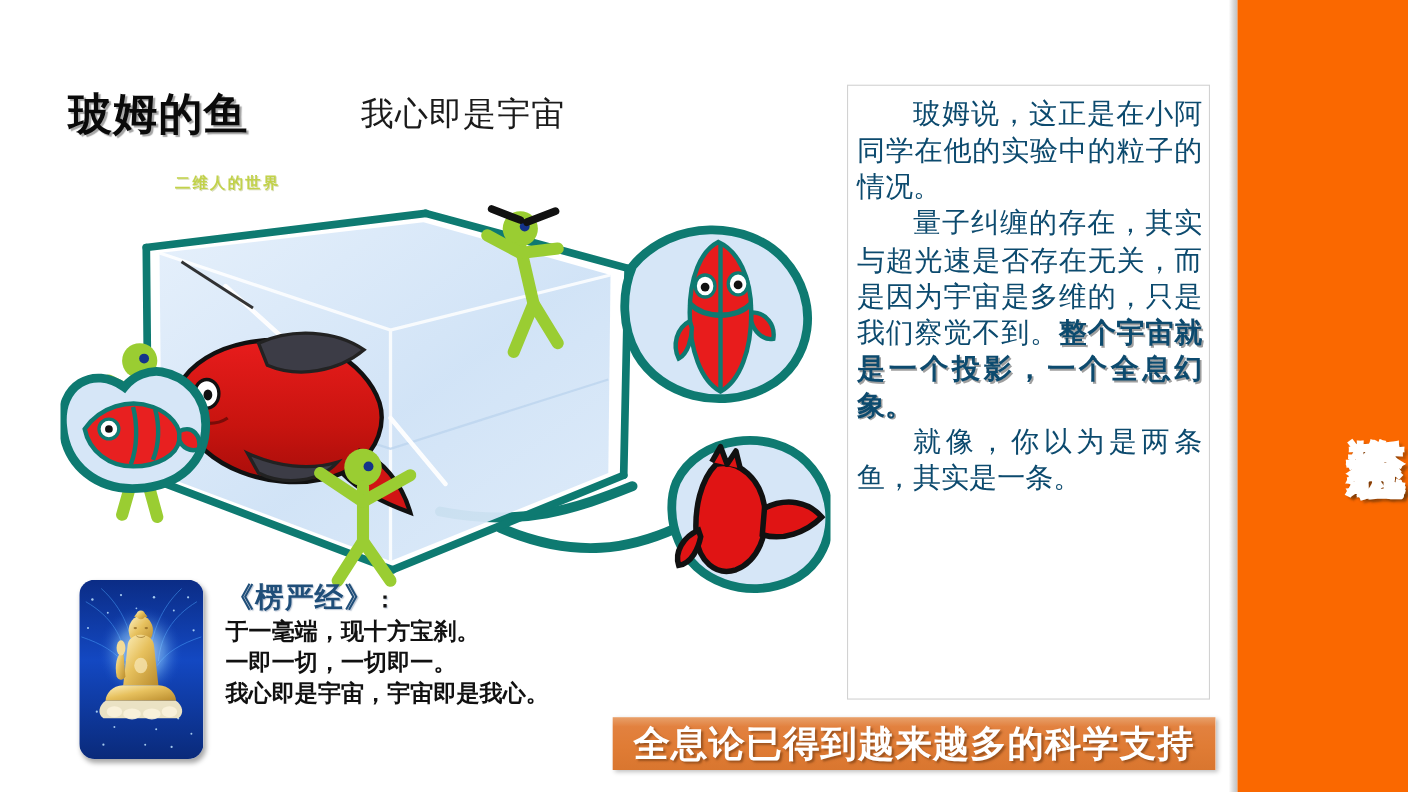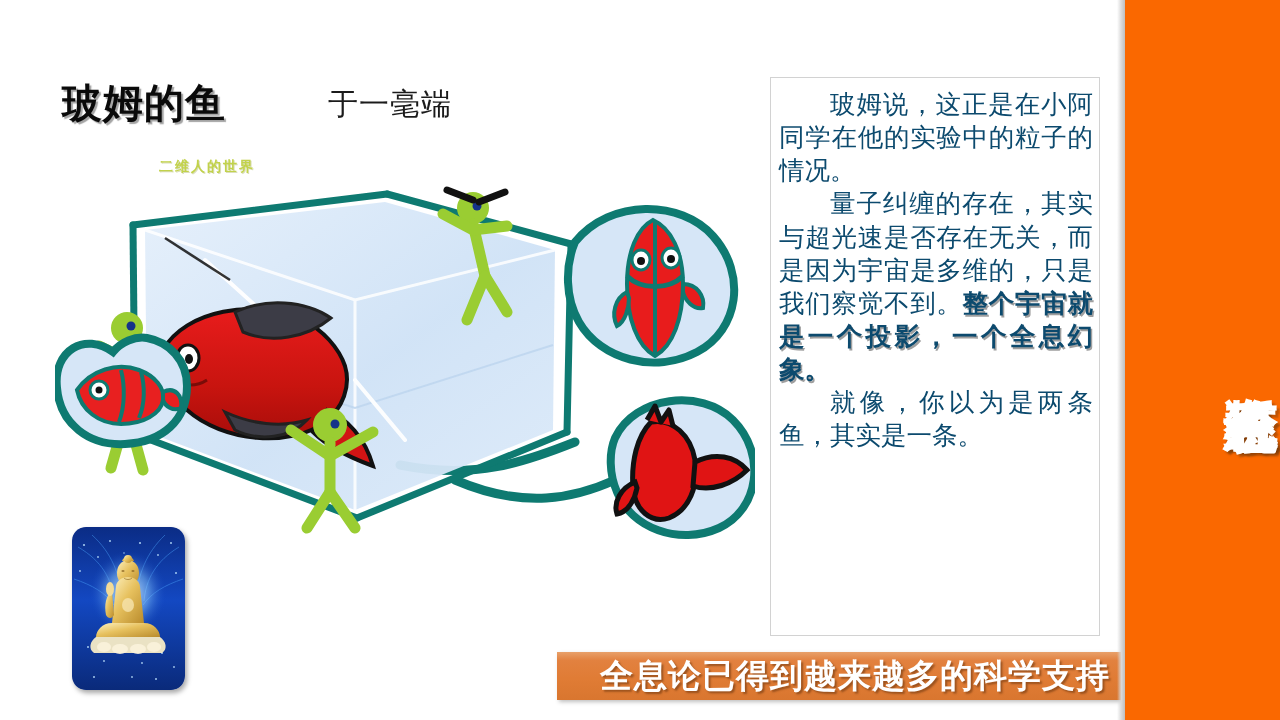--- a/index.html
+++ b/index.html
@@ -105,36 +105,36 @@
   .tb-p b{
     font-weight:bold;
     text-shadow:1.5px 1.5px 0 rgba(80,80,80,0.55);
   }
 
   
   .banner{
     position:absolute;left:557px;top:652px;width:548px;height:48px;
     background:linear-gradient(to bottom,#E8A06A 0%,#E2813F 18%,#E07C35 55%,#D9762F 100%);
     box-shadow:2px 2px 4px rgba(0,0,0,0.25);
-    display:flex;align-items:center;justify-content:center;padding-left:24px;
+    display:flex;align-items:center;justify-content:center;
   }
   .banner-text{
     font-family:"DejaVu Serif","Liberation Serif",serif;
     font-weight:bold;font-size:33px;color:#ffffff;
     letter-spacing:1px;white-space:nowrap;
     text-shadow:2px 2px 2px rgba(110,55,15,0.6);
   }
 </style>
 </head>
 <body>
 
 <div class="slide">
 
   <div class="title-main">玻姆的鱼</div>
-  <div class="title-sub">于一毫端</div>
+  <div class="title-sub">我心即是宇宙</div>
   <div class="label-2d">二维人的世界</div>
 
   <div class="illus">
     <svg viewBox="0 0 700 360" xmlns="http://www.w3.org/2000/svg">
       <defs>
         <linearGradient id="water" x1="0" y1="0" x2="1" y2="1">
           <stop offset="0%" stop-color="#E4EFFB"></stop>
           <stop offset="55%" stop-color="#CFE2F6"></stop>
           <stop offset="100%" stop-color="#DCEAF9"></stop>
         </linearGradient>
@@ -336,20 +336,28 @@
         </g>
         <g fill="#8A6420" opacity="0.75">
           <ellipse cx="51" cy="44" rx="1.6" ry="1"></ellipse>
           <ellipse cx="61" cy="44" rx="1.6" ry="1"></ellipse>
           <path d="M52,51 C 54,53 58,53 60,51" stroke="#8A6420" stroke-width="0.8" fill="none"></path>
         </g>
       </g>
     </svg>
   </div>
 
+  <div class="sutra">
+    <div class="sutra-title">
+      <span>《楞严经》</span><span class="colon">：</span>
+    </div>
+    <div class="sutra-line">于一毫端，现十方宝刹。</div>
+    <div class="sutra-line">一即一切，一切即一。</div>
+    <div class="sutra-line">我心即是宇宙，宇宙即是我心。</div>
+  </div>
 
   <div class="textbox">
     <p class="tb-p">
       <span>玻姆说，这正是在小阿同学在他的实验中的粒子的情况。</span>
     </p>
     <p class="tb-p">
       <span>量子纠缠的存在，其实与超光速是否存在无关，而是因为宇宙是多维的，只是我们察觉不到。</span><b>整个宇宙就是一个投影，一个全息幻象。</b>
     </p>
     <p class="tb-p">
       <span>就像，你以为是两条鱼，其实是一条。</span>

